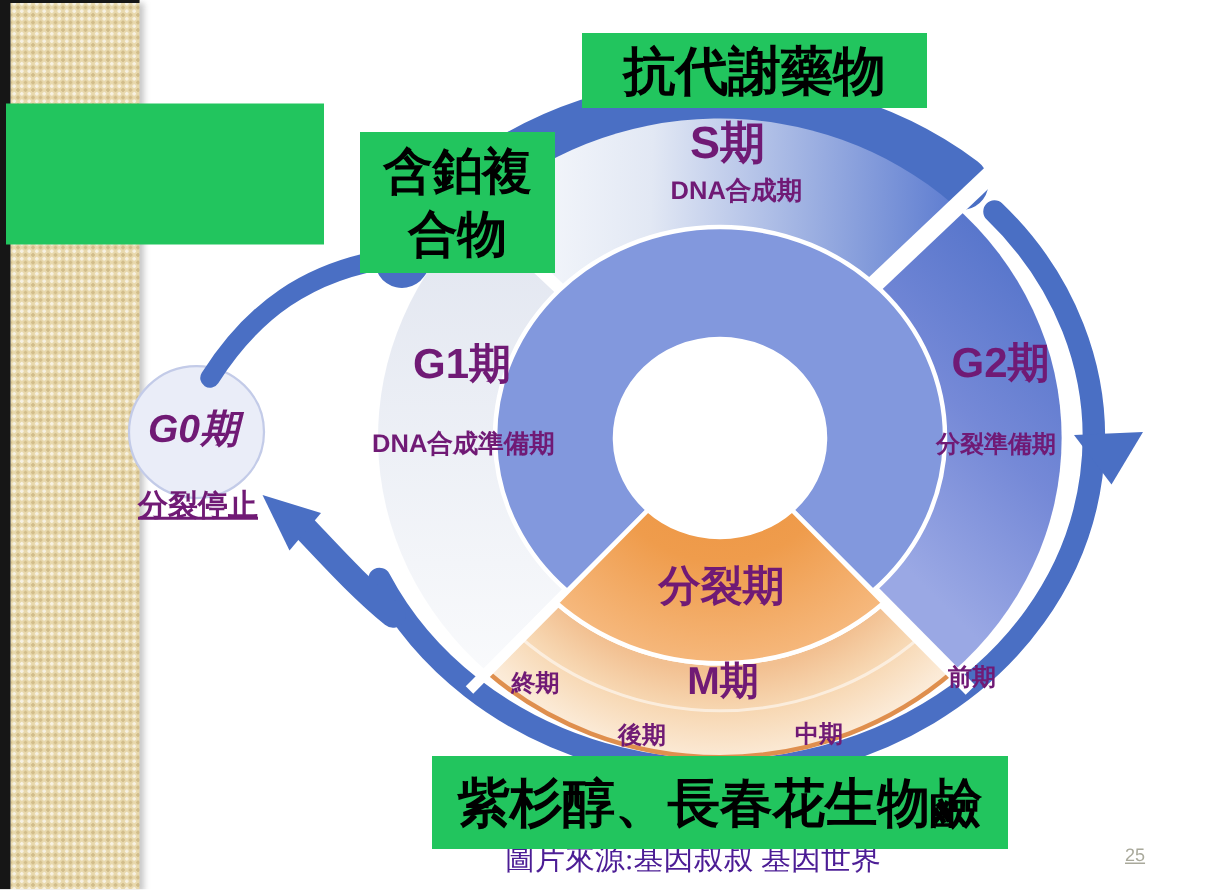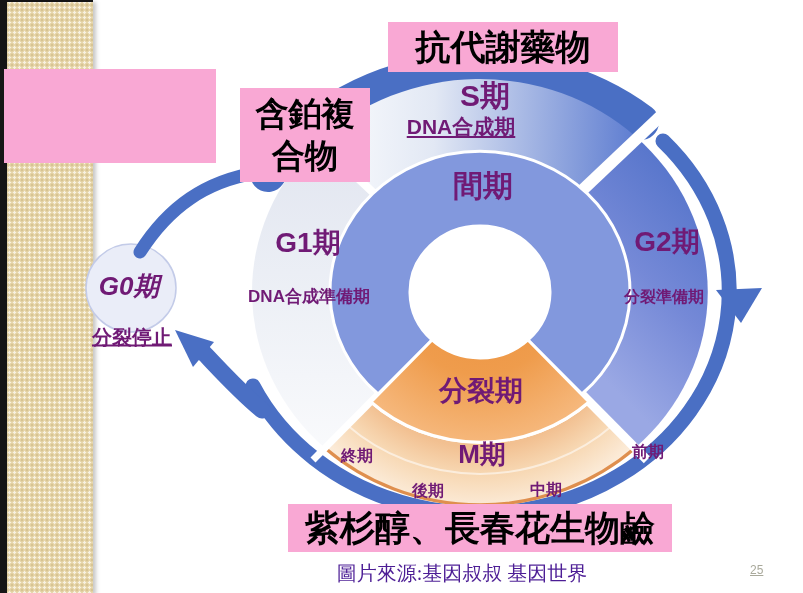--- a/index.html
+++ b/index.html
@@ -7,21 +7,21 @@
          font-family:"Liberation Sans",sans-serif;color:#111;}
   .black-bar{position:absolute;left:0;top:0;width:7px;height:593px;background:#161616;}
   .top-edge{position:absolute;left:0;top:0;width:93px;height:2px;background:#161616;}
   .beige-stripe{position:absolute;left:7px;top:0;width:86px;height:593px;
     background-color:#e8d8ac;
     background-image:radial-gradient(circle,rgba(255,255,255,.65) 1px,transparent 1.3px),
                      radial-gradient(circle,rgba(176,148,88,.4) 1px,transparent 1.3px);
     background-size:5px 5px;background-position:0 0,2.5px 2.5px;
     box-shadow:3px 2px 4px rgba(130,130,130,.45);}
   svg{position:absolute;left:0;top:0;}
-  .lbl{position:absolute;background:#f9a8d4;display:flex;flex-direction:column;
+  .lbl{position:absolute;background:#22c55e;display:flex;flex-direction:column;
        align-items:center;justify-content:center;font-weight:bold;color:#000;
        text-align:center;z-index:5;}
   .txt{position:absolute;transform:translate(-50%,-50%);white-space:nowrap;
        color:#701a75;font-weight:bold;z-index:4;text-align:center;}
   .sub{font-weight:600;}
   .caption{position:absolute;transform:translate(-50%,-50%);white-space:nowrap;
        font-family:"Liberation Serif",serif;color:#4c1d95;z-index:4;}
   .pagenum{position:absolute;color:#a9a99b;z-index:4;font-weight:400;}
 </style>
 </head>
@@ -101,27 +101,26 @@
 
   <div class="lbl" style="left:4px;top:69px;width:212px;height:94px;font-size:33px;line-height:42px;">
   </div>
   <div class="lbl" style="left:240px;top:88px;width:130px;height:94px;font-size:33px;line-height:42px;">
     <div>含鉑複</div>
     <div>合物</div>
   </div>
   <div class="lbl" style="left:388px;top:22px;width:230px;height:50px;font-size:35px;">
     <div>抗代謝藥物</div>
   </div>
-  <div class="lbl" style="left:288px;top:504px;width:384px;height:48px;font-size:35px;">
+  <div class="lbl" style="left:288px;top:504px;width:384px;height:62px;font-size:35px;">
     <div>紫杉醇、長春花生物鹼</div>
   </div>
 
   <div class="txt" style="left:485px;top:96px;font-size:30px;">S期</div>
-  <div class="txt sub" style="left:461px;top:127px;font-size:21px;text-decoration:underline;">DNA合成期</div>
-  <div class="txt" style="left:483px;top:186px;font-size:30px;">間期</div>
+  <div class="txt sub" style="left:491px;top:127px;font-size:17px;">DNA合成期</div>
   <div class="txt" style="left:308px;top:243px;font-size:28px;">G1期</div>
   <div class="txt sub" style="left:309px;top:296px;font-size:17px;">DNA合成準備期</div>
   <div class="txt" style="left:667px;top:242px;font-size:28px;">G2期</div>
   <div class="txt sub" style="left:664px;top:297px;font-size:16px;">分裂準備期</div>
   <div class="txt" style="left:129px;top:286px;font-size:26px;font-style:italic;">G0期</div>
   <div class="txt sub" style="left:132px;top:337px;font-size:20px;text-decoration:underline;">分裂停止</div>
   <div class="txt" style="left:481px;top:391px;font-size:28px;">分裂期</div>
   <div class="txt" style="left:482px;top:454px;font-size:26px;">M期</div>
   <div class="txt" style="left:357px;top:456px;font-size:16px;">終期</div>
   <div class="txt" style="left:428px;top:491px;font-size:16px;">後期</div>

